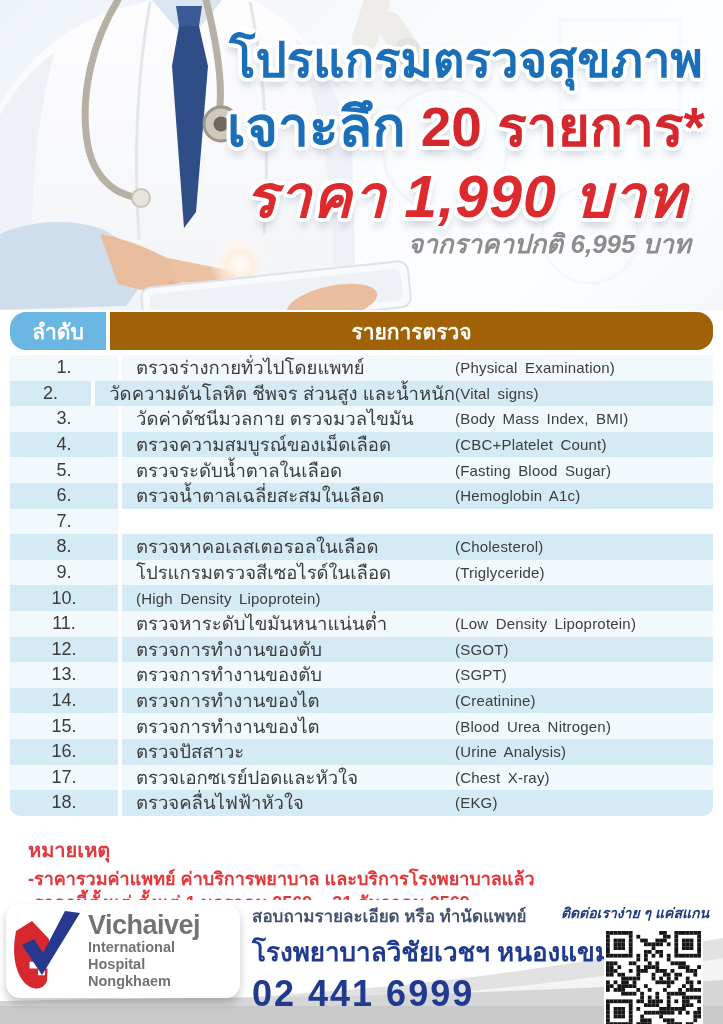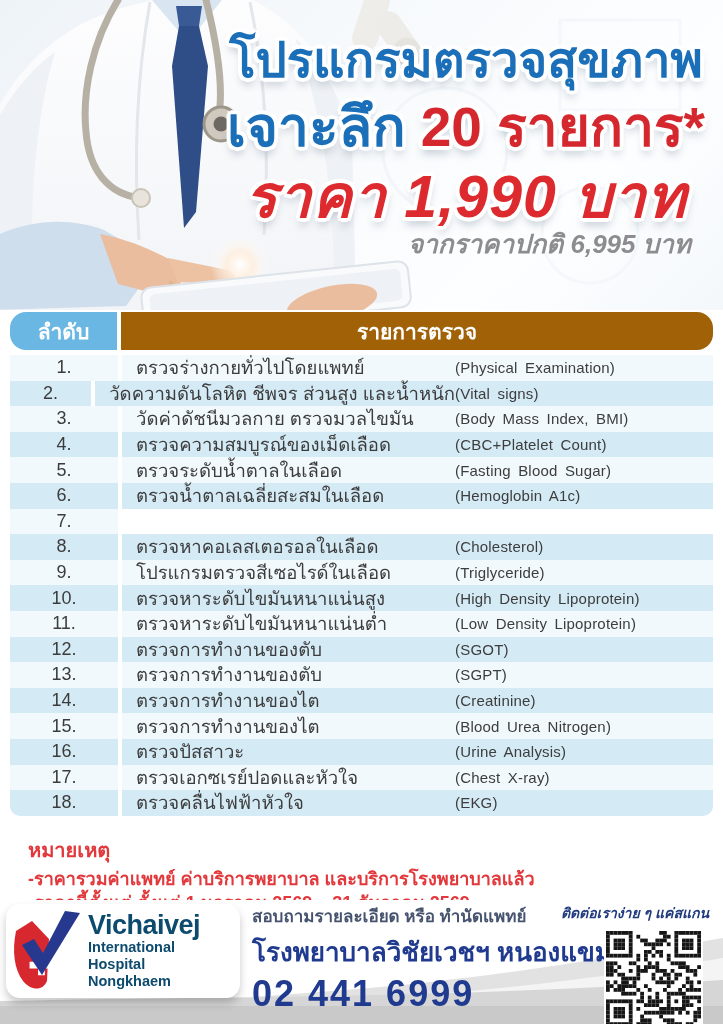--- a/index.html
+++ b/index.html
@@ -31,21 +31,21 @@
   .hl2 .blue{ color:#1a6fb8; }
   .hl2 .red{ color:#d5282e; }
   .hl3{ font-size:59px; font-weight:800; font-style:italic; color:#dc2a2e; margin-top:8px; letter-spacing:1px;}
   .hl4{ font-size:26px; font-style:italic; color:#8d8d90; text-align:right; padding-right:18px; font-weight:600;
         text-shadow:0 0 4px #fff; }
 
   
   .ctable{ position:absolute; left:10px; top:312px; width:703px; }
   .t-head{ display:flex; height:38px; }
   .t-head .th-no{
-    width:107px; background:#69b7e2; color:#fff; font-weight:700; font-size:21px;
+    width:96px; background:#69b7e2; color:#fff; font-weight:700; font-size:21px;
     display:flex; align-items:center; justify-content:center;
     border-radius:16px 0 0 16px;
   }
   .t-head .th-item{
     flex:1; margin-left:4px; background:#a16207; color:#fff; font-weight:700; font-size:21px;
     display:flex; align-items:center; justify-content:center;
     border-radius:0 16px 16px 0;
   }
   .t-body{ margin-top:5px; }
   .t-row{ display:flex; height:25.6px; }
@@ -72,21 +72,21 @@
   .notes-line{ font-size:18px; line-height:1.35; font-weight:600; }
 
   
   .footer{ position:absolute; left:0; top:900px; width:723px; height:124px; background:#fff; }
   .waves{ position:absolute; left:0; bottom:0; }
   .logo-card{
     position:absolute; left:6px; top:4px; width:234px; height:94px;
     background:#fff; border-radius:14px; box-shadow:0 5px 9px rgba(0,0,0,.22);
     display:flex; align-items:center; padding:6px 6px 6px 4px; z-index:3;
   }
-  .logo-text{ margin-left:2px; color:#0c4a6e; }
+  .logo-text{ margin-left:2px; color:#737373; }
   .logo-brand{ font-size:27px; font-weight:800; letter-spacing:-.5px; line-height:1; }
   .logo-sub{ font-size:14.5px; font-weight:700; line-height:1.15; }
   .contact{ position:absolute; left:252px; top:2px; z-index:3; }
   .contact-label{ font-size:17px; color:#46536e; font-weight:600; }
   .hospital-name{ font-size:26px; color:#1f3a8f; font-weight:800; margin-top:2px; }
   .phone{ font-size:36px; color:#1f3a8f; font-weight:800; letter-spacing:2px; margin-top:1px; }
   .qr-block{ position:absolute; right:10px; top:2px; z-index:3; text-align:right; }
   .qr-label{ font-size:14px; font-style:italic; font-weight:700; color:#203a7e; margin-right:4px; }
   .qr-box{ margin-top:5px; margin-right:10px; display:inline-block; background:#fff; padding:2px; }
 </style>
@@ -256,21 +256,20 @@
       <div class="c-no">9.</div>
       <div class="c-item">
         <span class="thai">โปรแกรมตรวจสีเซอไรด์ในเลือด</span>
         <span class="eng">(Triglyceride)</span>
       </div>
     </div>
 
     <div class="t-row alt">
       <div class="c-no">10.</div>
       <div class="c-item">
-        <span class="thai">ตรวจหาระดับไขมันหนาแน่นสูง</span>
         <span class="eng">(High Density Lipoprotein)</span>
       </div>
     </div>
 
     <div class="t-row pale">
       <div class="c-no">11.</div>
       <div class="c-item">
         <span class="thai">ตรวจหาระดับไขมันหนาแน่นต่ำ</span>
         <span class="eng">(Low Density Lipoprotein)</span>
       </div>

